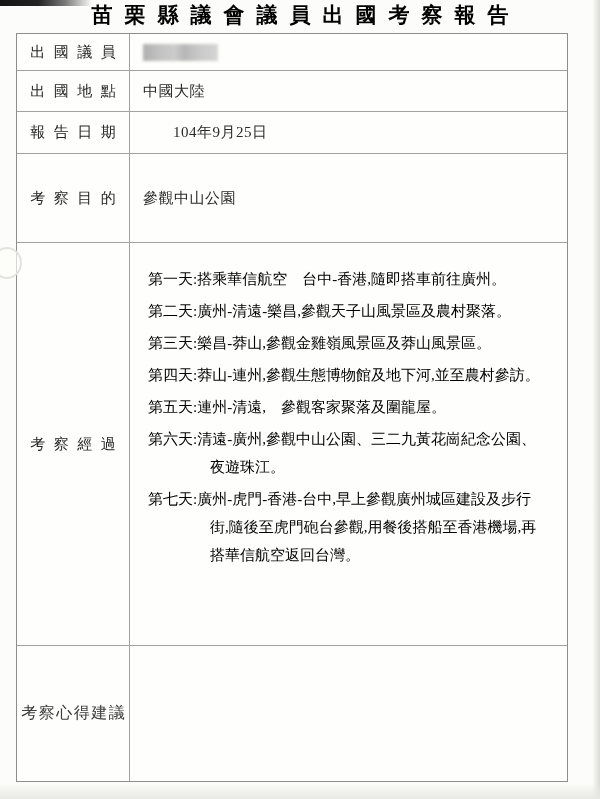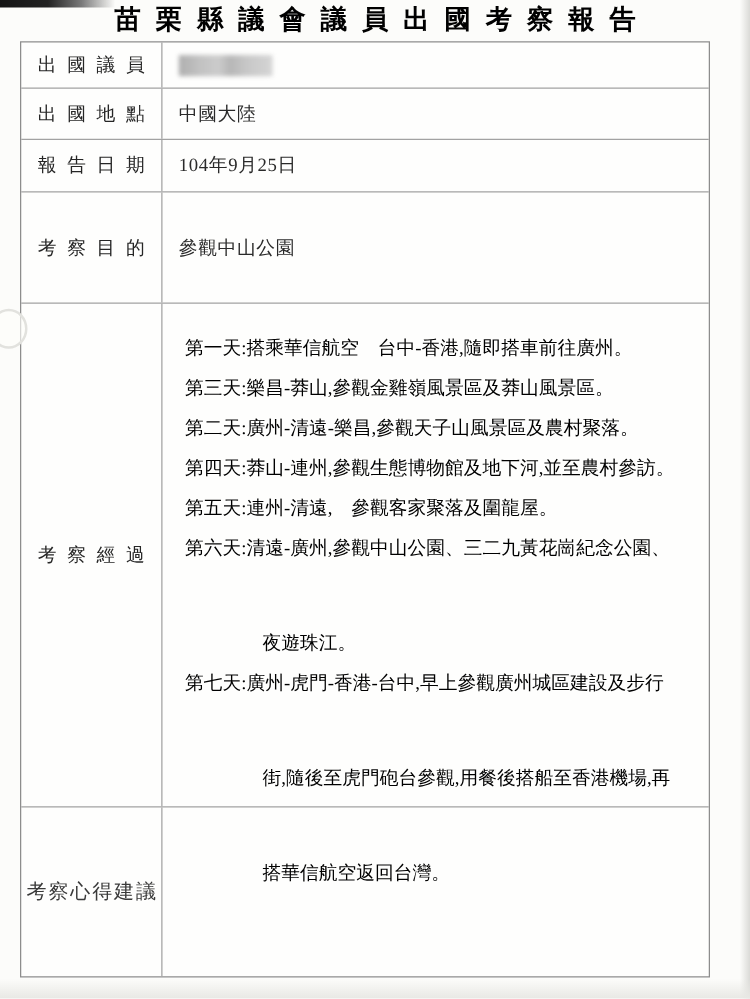--- a/index.html
+++ b/index.html
@@ -56,21 +56,21 @@
     background: #fefefd;
     box-sizing: border-box;
     display: flex;
     flex-direction: column;
   }
   .row { display: flex; box-sizing: border-box; }
   .row + .row { border-top: 1px solid #a2a2a2; }
   .r0 { height: 36px; }
   .r1 { height: 41px; }
   .r2 { height: 40px; }
-  .r3 { height: 42px; }
+  .r3 { height: 42px; gap: 30px; }
   .r4 { height: 89px; }
   .r5 { height: 403px; }
   .r6 { flex: 1; }
   .cell { box-sizing: border-box; }
   .label-cell {
     width: 113px;
     border-right: 1px solid #a2a2a2;
     display: flex; align-items: center; justify-content: center;
     flex: none;
   }
@@ -109,21 +109,21 @@
     filter: blur(1.6px);
     opacity: 0.92;
   }
   .iline {
     font-size: 15px;
     line-height: 28px;
     white-space: nowrap;
     color: #000000;
   }
   .iline.newday { margin-top: 4px; }
-  .iline.cont { padding-left: 62px; margin-top: 48px; }
+  .iline.cont { padding-left: 62px; }
 </style>
 </head>
 <body>
 
 <div class="page">
 
   <div class="scan-artifact"></div>
   <div class="edge-right"></div>
   <div class="edge-bottom"></div>
   <div class="hole-punch"></div>
@@ -168,22 +168,22 @@
         <span>參觀中山公園</span>
       </div>
     </div>
 
     <div class="row r5">
       <div class="cell label-cell">
         <span class="lbl">考察經過</span>
       </div>
       <div class="cell value-cell block">
         <div class="iline">第一天:搭乘華信航空　台中-香港,隨即搭車前往廣州。</div>
+        <div class="iline newday">第二天:廣州-清遠-樂昌,參觀天子山風景區及農村聚落。</div>
         <div class="iline newday">第三天:樂昌-莽山,參觀金雞嶺風景區及莽山風景區。</div>
-        <div class="iline newday">第二天:廣州-清遠-樂昌,參觀天子山風景區及農村聚落。</div>
         <div class="iline newday">第四天:莽山-連州,參觀生態博物館及地下河,並至農村參訪。</div>
         <div class="iline newday">第五天:連州-清遠,　參觀客家聚落及圍龍屋。</div>
         <div class="iline newday">第六天:清遠-廣州,參觀中山公園、三二九黃花崗紀念公園、</div>
         <div class="iline cont">夜遊珠江。</div>
         <div class="iline newday">第七天:廣州-虎門-香港-台中,早上參觀廣州城區建設及步行</div>
         <div class="iline cont">街,隨後至虎門砲台參觀,用餐後搭船至香港機場,再</div>
         <div class="iline cont">搭華信航空返回台灣。</div>
       </div>
     </div>
 

